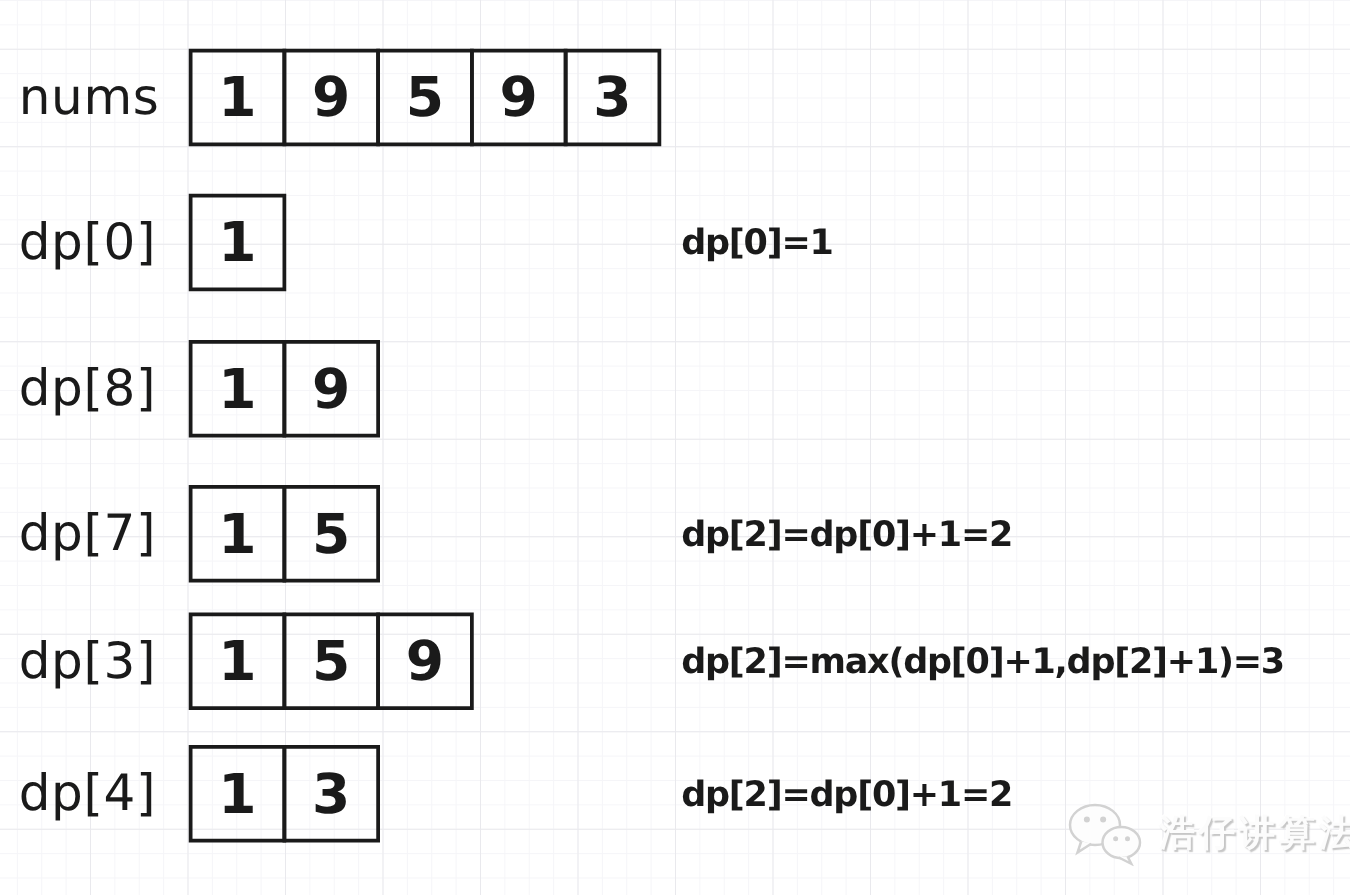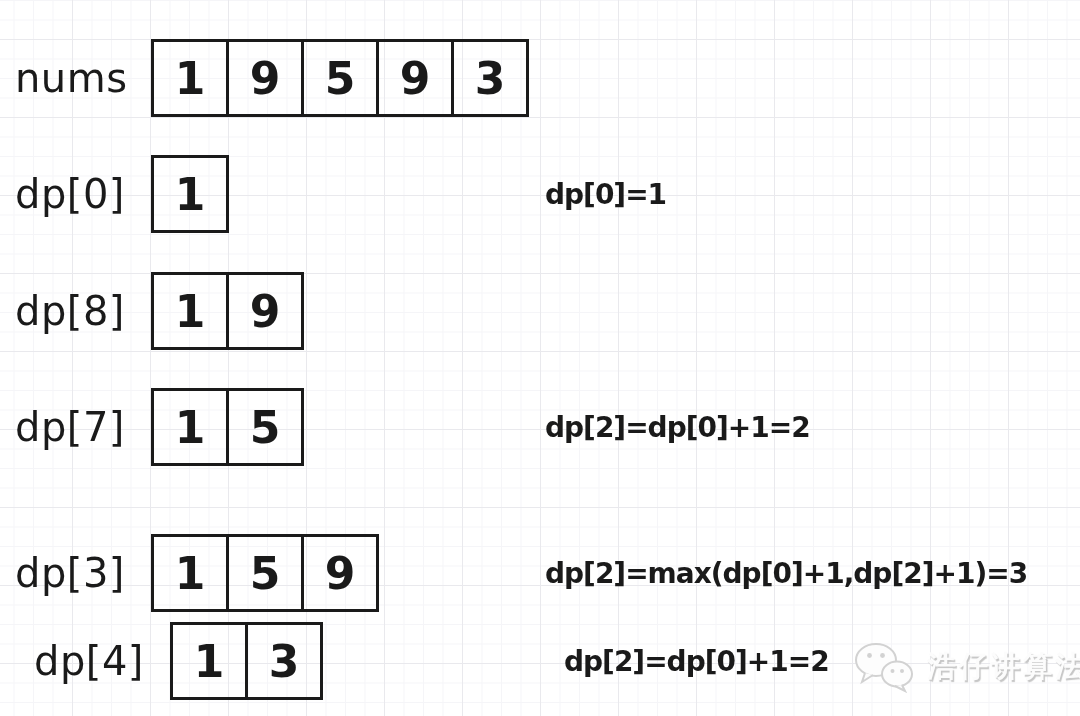--- a/index.html
+++ b/index.html
@@ -16,22 +16,22 @@
       linear-gradient(to right, #f5f5f8 1px, transparent 1px),
       linear-gradient(to bottom, #f5f5f8 1px, transparent 1px);
     background-size: 78px 78px, 78px 78px, 19.5px 19.5px, 19.5px 19.5px;
     background-position: 72px 39px, 72px 39px, 72px 39px, 72px 39px;
   }
   .row { position: absolute; left: 0; right: 0; height: 78px; }
   .row-nums  { top: 39px; }
   .row-dp0   { top: 155px; }
   .row-dp1   { top: 272px; }
   .row-dp2   { top: 388px; }
-  .row-dp3   { top: 534px; padding-left: 45px; }
-  .row-dp4   { top: 622px; margin-left: 19px; }
+  .row-dp3   { top: 490px; padding-left: 45px; }
+  .row-dp4   { top: 596px; }
   .arr-label {
     position: absolute; left: 15px; top: 50%;
     transform: translateY(-50%);
     font-size: 40px; font-weight: normal;
     letter-spacing: 0.5px;
     white-space: nowrap;
   }
   .cells { position: absolute; left: 151px; top: 0; display: flex; }
   .cell {
     width: 78px; height: 78px;

